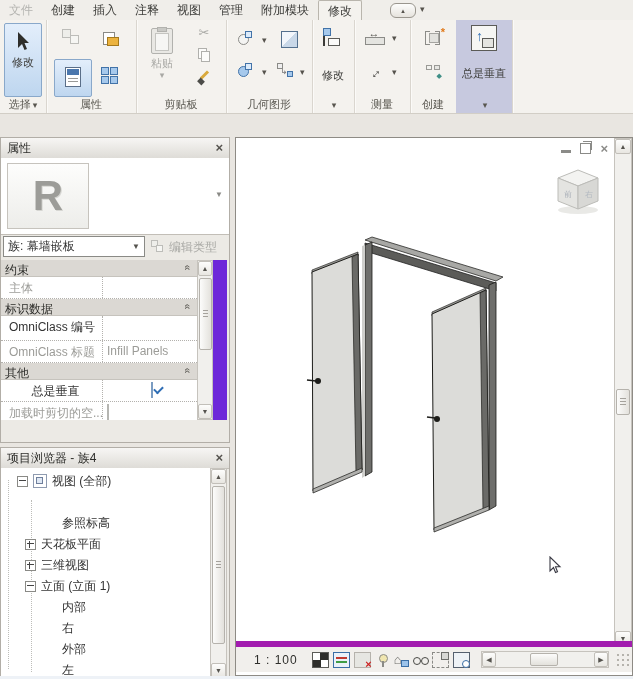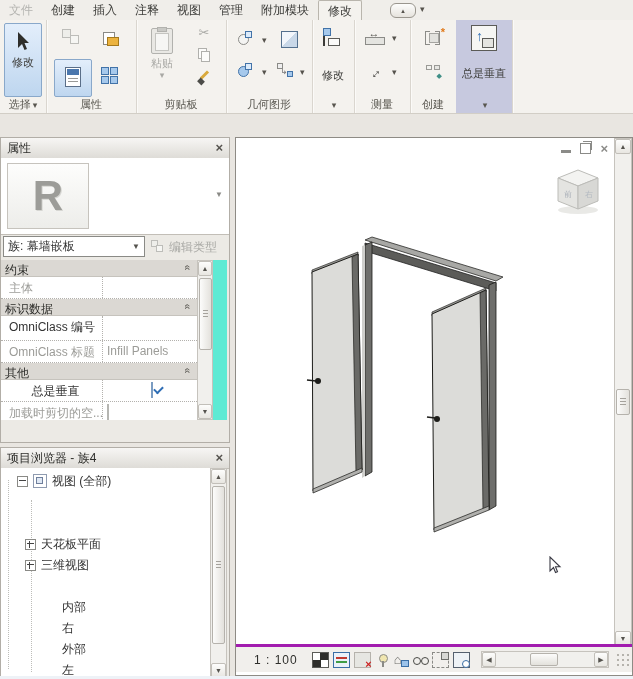--- a/index.html
+++ b/index.html
@@ -82,21 +82,21 @@
   .p-preview{position:absolute;left:0;right:0;top:20px;height:76px;background:#fff;border-bottom:1px solid #c2beb7;}
   .p-thumb{position:absolute;left:6px;top:5px;width:80px;height:64px;border:1px solid #c6c3bd;background:linear-gradient(#fdfdfc,#ededea);
            display:flex;align-items:center;justify-content:center;}
   .p-thumb .R{font-size:42px;font-weight:bold;color:#9c9c98;text-shadow:1px 1px 0 #d6d6d2;}
   .p-prevarrow{position:absolute;right:6px;top:32px;font-size:8px;color:#8a8a86;}
   .p-typerow{position:absolute;left:0;right:0;top:96px;height:26px;}
   .combo{position:absolute;left:2px;top:2px;width:142px;height:21px;border:1px solid #8a8a86;background:#fff;
          display:flex;align-items:center;padding:0 4px;box-sizing:border-box;}
   .combo .arr{margin-left:auto;font-size:8px;color:#55534e;}
   .edittype{position:absolute;left:150px;top:3px;width:78px;height:20px;display:flex;align-items:center;gap:4px;color:#a9a9a5;}
-  .p-grid{position:absolute;left:0;right:2px;top:122px;height:160px;background:#5eead4;overflow:hidden;}
+  .p-grid{position:absolute;left:0;right:2px;top:122px;height:160px;background:#6d28d9;overflow:hidden;}
   .g-row{position:absolute;left:0;width:196px;display:flex;box-sizing:border-box;border-bottom:1px dotted #b3b1ad;background:#fff;}
   .g-row .lab{width:102px;padding:3px 0 0 8px;box-sizing:border-box;border-right:1px dotted #b3b1ad;
               white-space:nowrap;overflow:hidden;}
   .g-row .val{flex:1;padding:3px 0 0 4px;white-space:nowrap;overflow:hidden;}
   .g-row .lab.dis,.g-row .val.dis{color:#9c9c98;}
   .g-head{position:absolute;left:0;width:196px;background:#dbd8d3;border-bottom:1px solid #c6c3bd;
           padding:2px 0 0 4px;box-sizing:border-box;color:#2e2e2b;}
   .g-head .ch{position:absolute;right:6px;top:2px;font-size:10px;color:#55534e;display:inline-block;transform:rotate(90deg);}
   .valbox{display:inline-block;box-sizing:border-box;width:88px;border:1px solid #3c3c3c;background:#fff;
           padding:1px 3px;margin-top:-2px;color:#111;}
@@ -134,21 +134,21 @@
           border:1px solid #b5b2ac;border-radius:2px;box-sizing:border-box;}
   
   .draw{position:absolute;left:235px;top:137px;width:398px;height:539px;background:#fff;
         border:1px solid #8e8b85;box-sizing:border-box;}
   .mdi{position:absolute;right:24px;top:5px;display:flex;gap:9px;align-items:center;}
   .mdi .mn{width:10px;height:3px;background:#8b8b88;margin-top:6px;}
   .mdi .rs{width:9px;height:9px;border:1px solid #8b8b88;position:relative;background:#fff;}
   .mdi .rs::after{content:"";position:absolute;left:2px;top:-3px;width:8px;height:8px;border:1px solid #8b8b88;
                   border-left:none;border-bottom:none;}
   .mdi .cl{font-size:13px;font-weight:bold;color:#8b8b88;line-height:10px;}
-  .viewbar{position:absolute;left:0;right:0;bottom:3px;height:25px;background:#f1efec;border-top:3px solid #a21caf;
+  .viewbar{position:absolute;left:0;right:0;bottom:3px;height:25px;background:#f1efec;border-top:6px solid #a21caf;
            display:flex;align-items:center;}
   .scale{margin-left:18px;color:#2e2e2b;letter-spacing:1px;white-space:nowrap;}
   .vcb{display:flex;align-items:center;gap:4px;margin-left:14px;}
   .vcb-ico{position:relative;width:15px;height:14px;flex:none;}
   .checker{border:1px solid #5b5b57;background:conic-gradient(#2e2e2b 25%,#fff 0 50%,#2e2e2b 0 75%,#fff 0);}
   .vstyle{border:1px solid #3a6ea5;background:#eaf1f9;}
   .vstyle::before{content:"";position:absolute;left:2px;right:2px;top:4px;height:2px;background:#c03a30;}
   .vstyle::after{content:"";position:absolute;left:2px;right:2px;top:8px;height:2px;background:#3f9d46;}
   .sunoff{background:#e6e6e2;border:1px solid #b5b2ac;}
   .sunoff::after{content:"×";position:absolute;right:-2px;bottom:-3px;color:#c22;font-weight:bold;font-size:11px;}
@@ -433,27 +433,34 @@
     <div class="pal-h">
       <span>项目浏览器 - 族4</span>
       <span class="x">×</span>
     </div>
     <div class="tree">
       <div class="trow" style="top:3px;padding-left:16px;">
         <span class="exp"></span>
         <span class="views-ico"></span>
         <span class="tlabel">视图 (全部)</span>
       </div>
+      <div class="trow" style="top:45px;padding-left:56px;">
+        <span class="tlabel">参照标高</span>
+      </div>
       <div class="trow" style="top:66px;padding-left:24px;">
         <span class="exp plus"></span>
         <span class="tlabel">天花板平面</span>
       </div>
       <div class="trow" style="top:87px;padding-left:24px;">
         <span class="exp plus"></span>
         <span class="tlabel">三维视图</span>
+      </div>
+      <div class="trow" style="top:108px;padding-left:24px;">
+        <span class="exp"></span>
+        <span class="tlabel">立面 (立面 1)</span>
       </div>
       <div class="trow" style="top:129px;padding-left:56px;">
         <span class="tlabel">内部</span>
       </div>
       <div class="trow" style="top:150px;padding-left:56px;">
         <span class="tlabel">右</span>
       </div>
       <div class="trow" style="top:171px;padding-left:56px;">
         <span class="tlabel">外部</span>
       </div>

